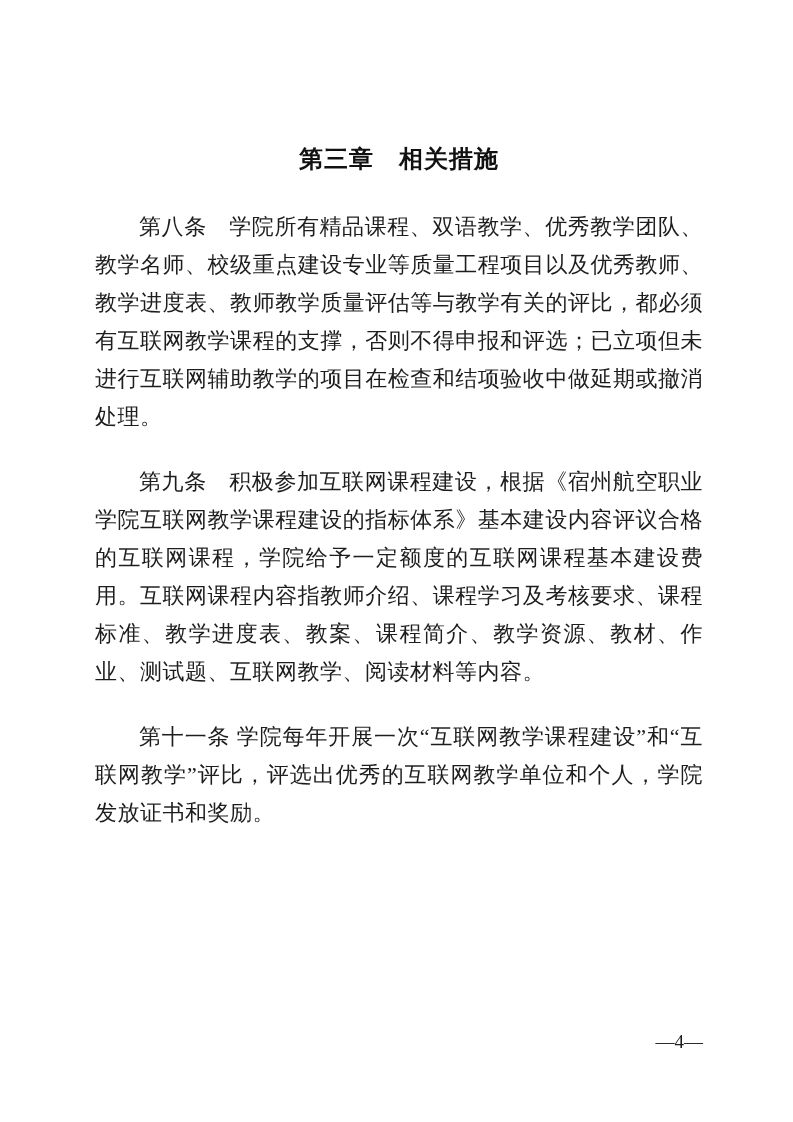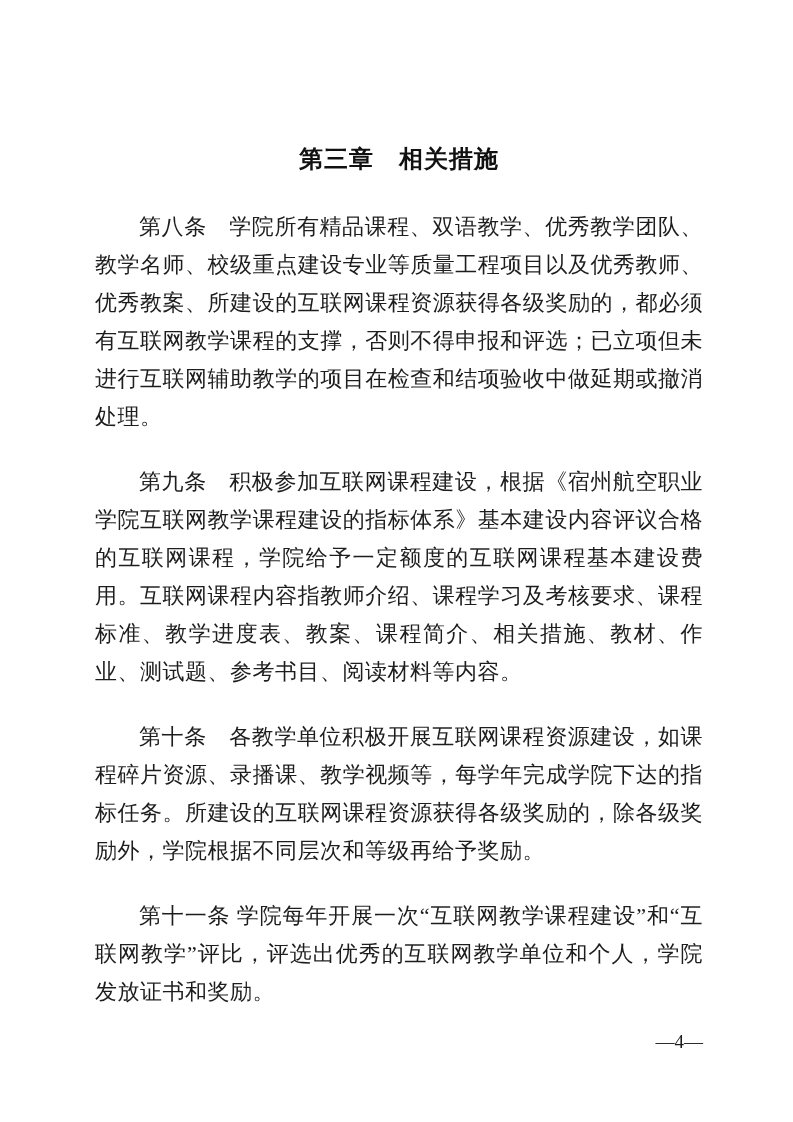--- a/index.html
+++ b/index.html
@@ -49,19 +49,18 @@
     color: #1d1d1d;
     letter-spacing: 0;
   }
 </style>
 </head>
 <body>
 
 <div class="page">
   <div class="content">
     <h1 class="chapter-title">第三章　相关措施</h1>
-    <p class="para">第八条　学院所有精品课程、双语教学、优秀教学团队、教学名师、校级重点建设专业等质量工程项目以及优秀教师、优秀教案、所建设的互联网课程资源获得各级奖励的，都必须有互联网教学课程的支撑，否则不得申报和评选；已立项但未进行互联网辅助教学的项目在检查和结项验收中做延期或撤消处理。</p>
-    <p class="para">第九条　积极参加互联网课程建设，根据《宿州航空职业学院互联网教学课程建设的指标体系》基本建设内容评议合格的互联网课程，学院给予一定额度的互联网课程基本建设费用。互联网课程内容指教师介绍、课程学习及考核要求、课程标准、教学进度表、教案、课程简介、相关措施、教材、作业、测试题、参考书目、阅读材料等内容。</p>
-    <p class="para">第十条　各教学单位积极开展互联网课程资源建设，如课程碎片资源、录播课、教学视频等，每学年完成学院下达的指标任务。所建设的互联网课程资源获得各级奖励的，除各级奖励外，学院根据不同层次和等级再给予奖励。</p>
+    <p class="para">第八条　学院所有精品课程、双语教学、优秀教学团队、教学名师、校级重点建设专业等质量工程项目以及优秀教师、教学进度表、教师教学质量评估等与教学有关的评比，都必须有互联网教学课程的支撑，否则不得申报和评选；已立项但未进行互联网辅助教学的项目在检查和结项验收中做延期或撤消处理。</p>
+    <p class="para">第九条　积极参加互联网课程建设，根据《宿州航空职业学院互联网教学课程建设的指标体系》基本建设内容评议合格的互联网课程，学院给予一定额度的互联网课程基本建设费用。互联网课程内容指教师介绍、课程学习及考核要求、课程标准、教学进度表、教案、课程简介、教学资源、教材、作业、测试题、互联网教学、阅读材料等内容。</p>
     <p class="para">第十一条 学院每年开展一次“互联网教学课程建设”和“互联网教学”评比，评选出优秀的互联网教学单位和个人，学院发放证书和奖励。</p>
   </div>
   <div class="page-number">—4—</div>
 </div>
 
 </body></html>

